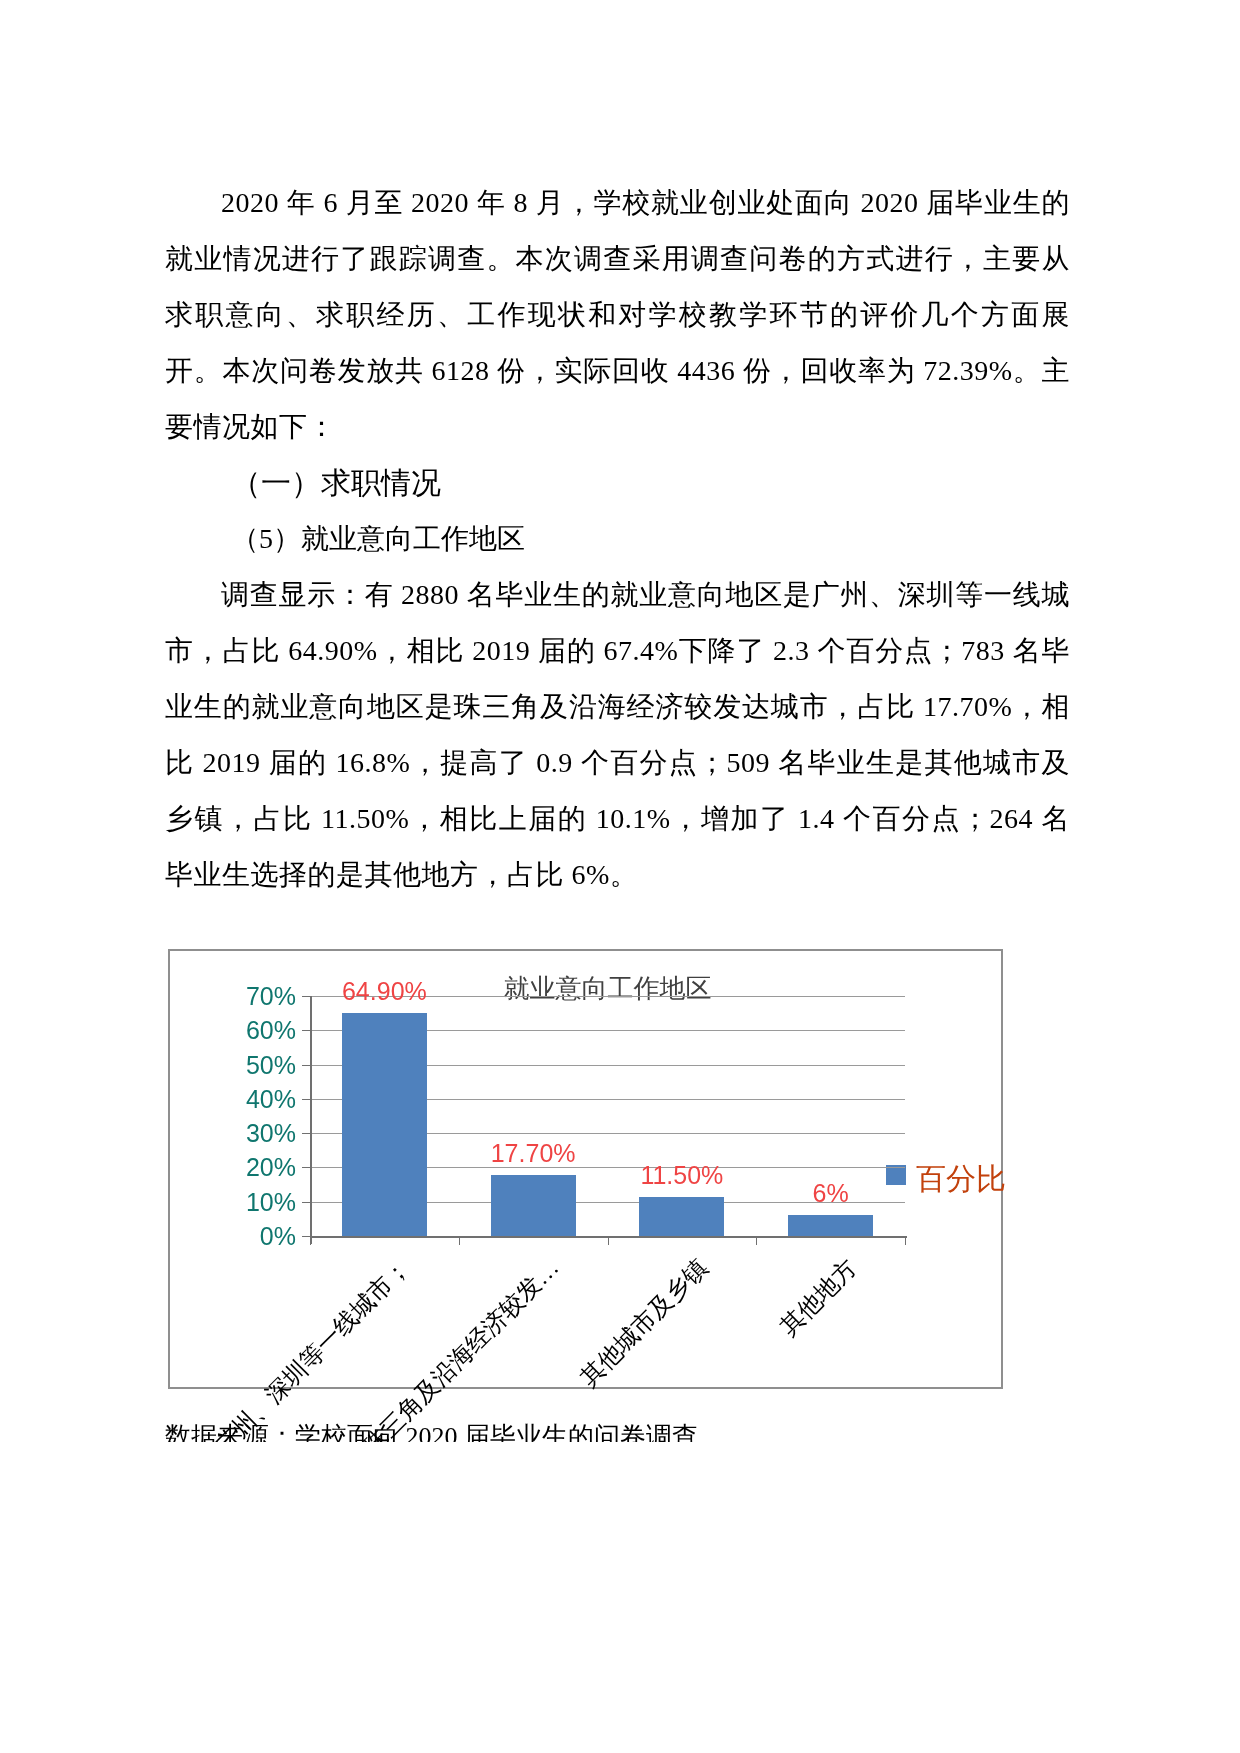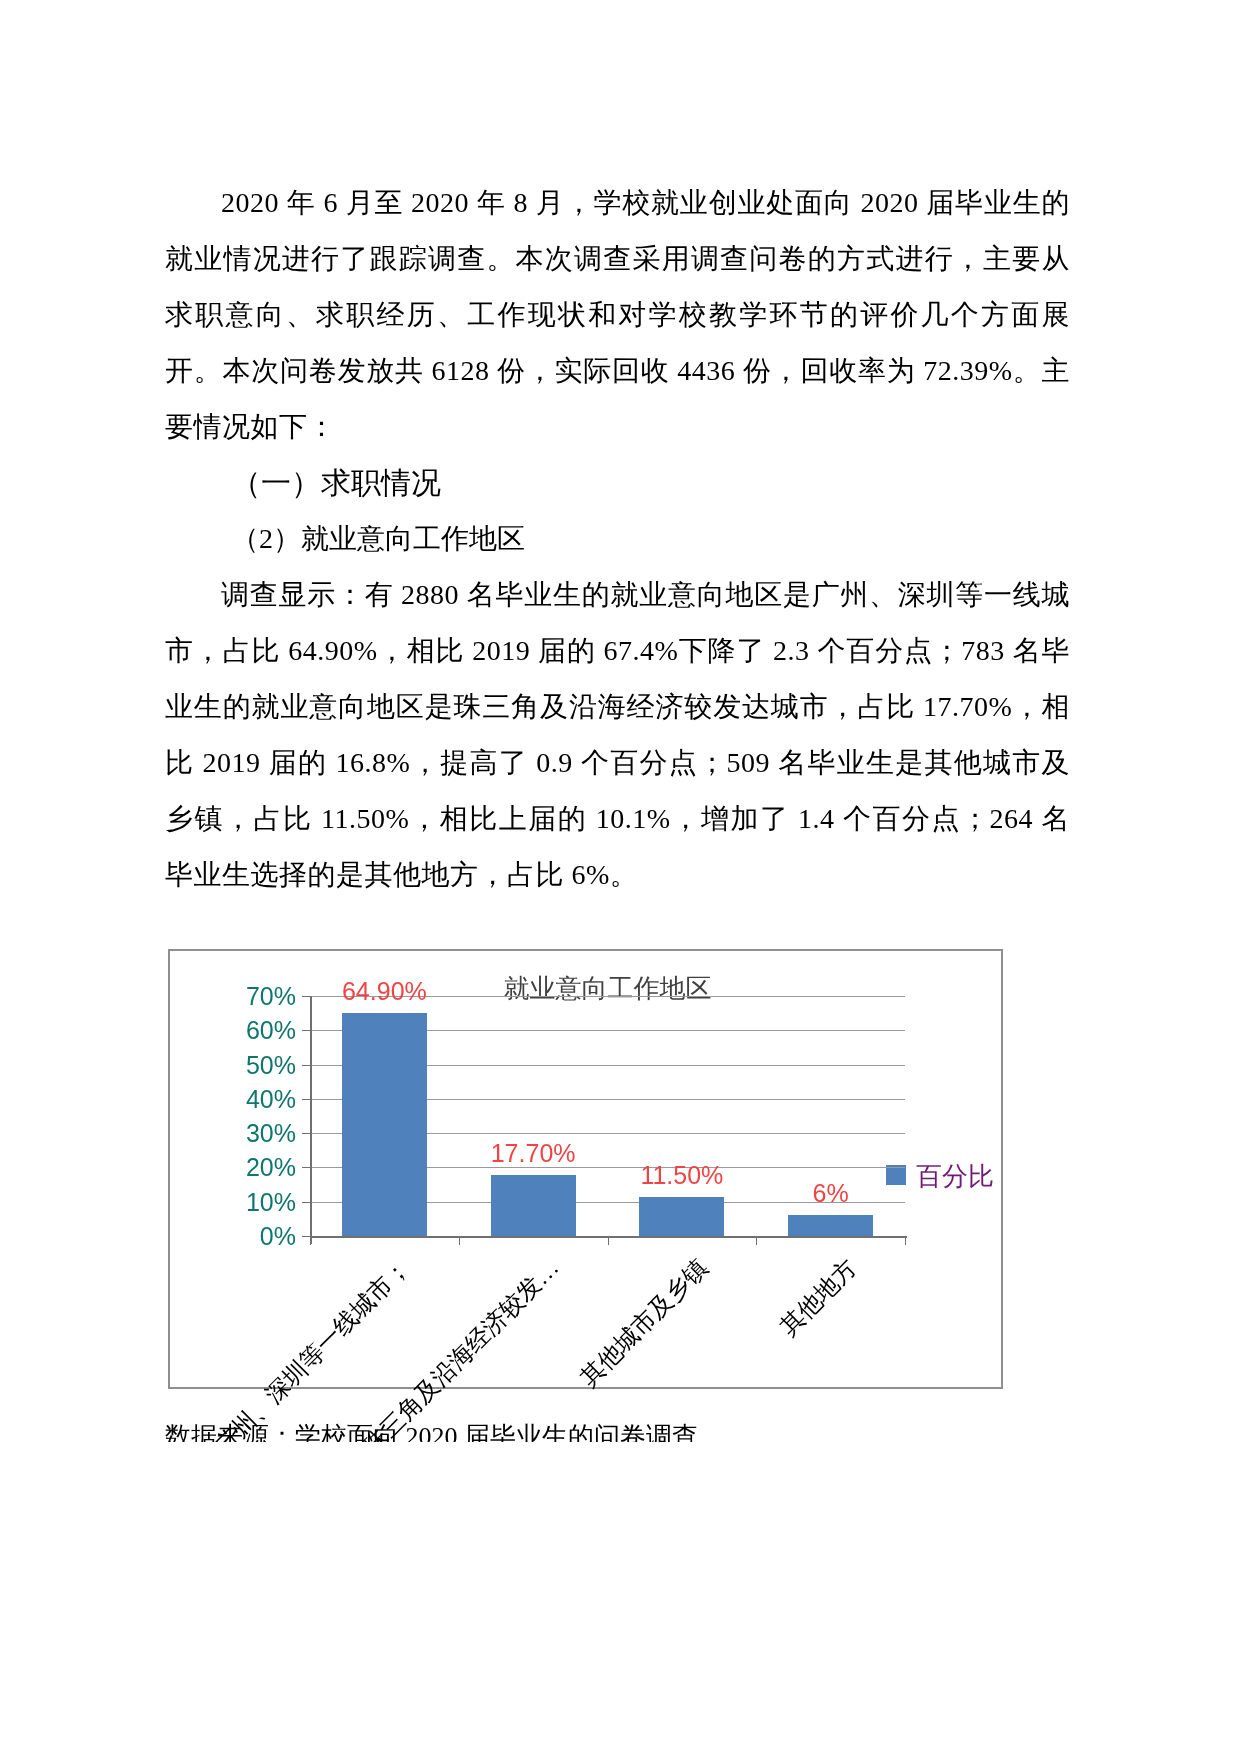--- a/index.html
+++ b/index.html
@@ -70,21 +70,21 @@
     white-space:nowrap;
     font-family:"Liberation Serif","DejaVu Serif",serif;
     font-size:24px; color:#000;
     transform:rotate(-45deg);
     transform-origin:100% 0%;
   }
   .legend-swatch { position:absolute; width:20px; height:20px; }
   .legend-label {
     position:absolute;
     font-family:Liberation Sans, sans-serif;
-    font-size:26px; color:#701a75;
+    font-size:30px; color:#c2410c;
     white-space:nowrap;
   }
 
   .caption {
     margin-top:30px;
     font-size:26px;
     font-weight:normal;
     line-height:36px;
   }
   .page-number {
@@ -96,21 +96,21 @@
 </style>
 </head>
 <body>
 
 <div class="page">
   <div class="content">
 
     <p class="para">2020 年 6 月至 2020 年 8 月，学校就业创业处面向 2020 届毕业生的就业情况进行了跟踪调查。本次调查采用调查问卷的方式进行，主要从求职意向、求职经历、工作现状和对学校教学环节的评价几个方面展开。本次问卷发放共 6128 份，实际回收 4436 份，回收率为 72.39%。主要情况如下：</p>
 
     <div class="heading-bold">（一）求职情况</div>
-    <div class="heading-plain">（2）就业意向工作地区</div>
+    <div class="heading-plain">（5）就业意向工作地区</div>
 
     <p class="para">调查显示：有 2880 名毕业生的就业意向地区是广州、深圳等一线城市，占比 64.90%，相比 2019 届的 67.4%下降了 2.3 个百分点；783 名毕业生的就业意向地区是珠三角及沿海经济较发达城市，占比 17.70%，相比 2019 届的 16.8%，提高了 0.9 个百分点；509 名毕业生是其他城市及乡镇，占比 11.50%，相比上届的 10.1%，增加了 1.4 个百分点；264 名毕业生选择的是其他地方，占比 6%。</p>
 
     <div class="chart-box" id="chart">
       <div class="chart-title">就业意向工作地区</div>
       <div class="legend-swatch" id="legend-swatch" style="left: 716px; top: 214px; background: rgb(79, 129, 189);"></div>
       <div class="legend-label" id="legend-label" style="left: 746px; top: 208px;">百分比</div>
     <div class="ytick-mark" style="left: 132px; width: 8px; top: 285px;"></div>
         <div class="ytick-label" style="left: 0px; width: 126px; top: 271px;">0%</div>
         <div class="gridline" style="left: 140px; width: 595px; top: 250.714px;"></div>

